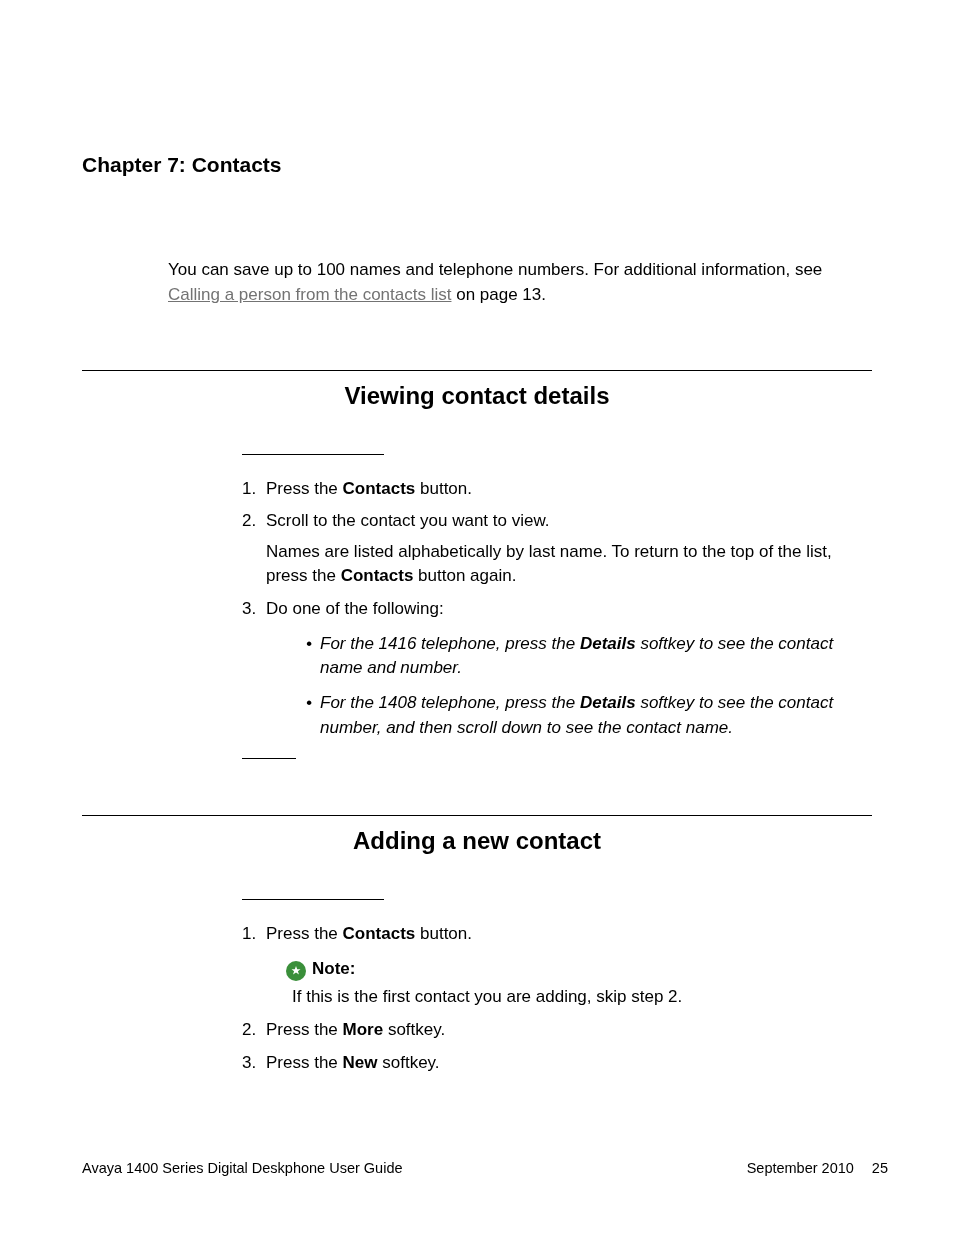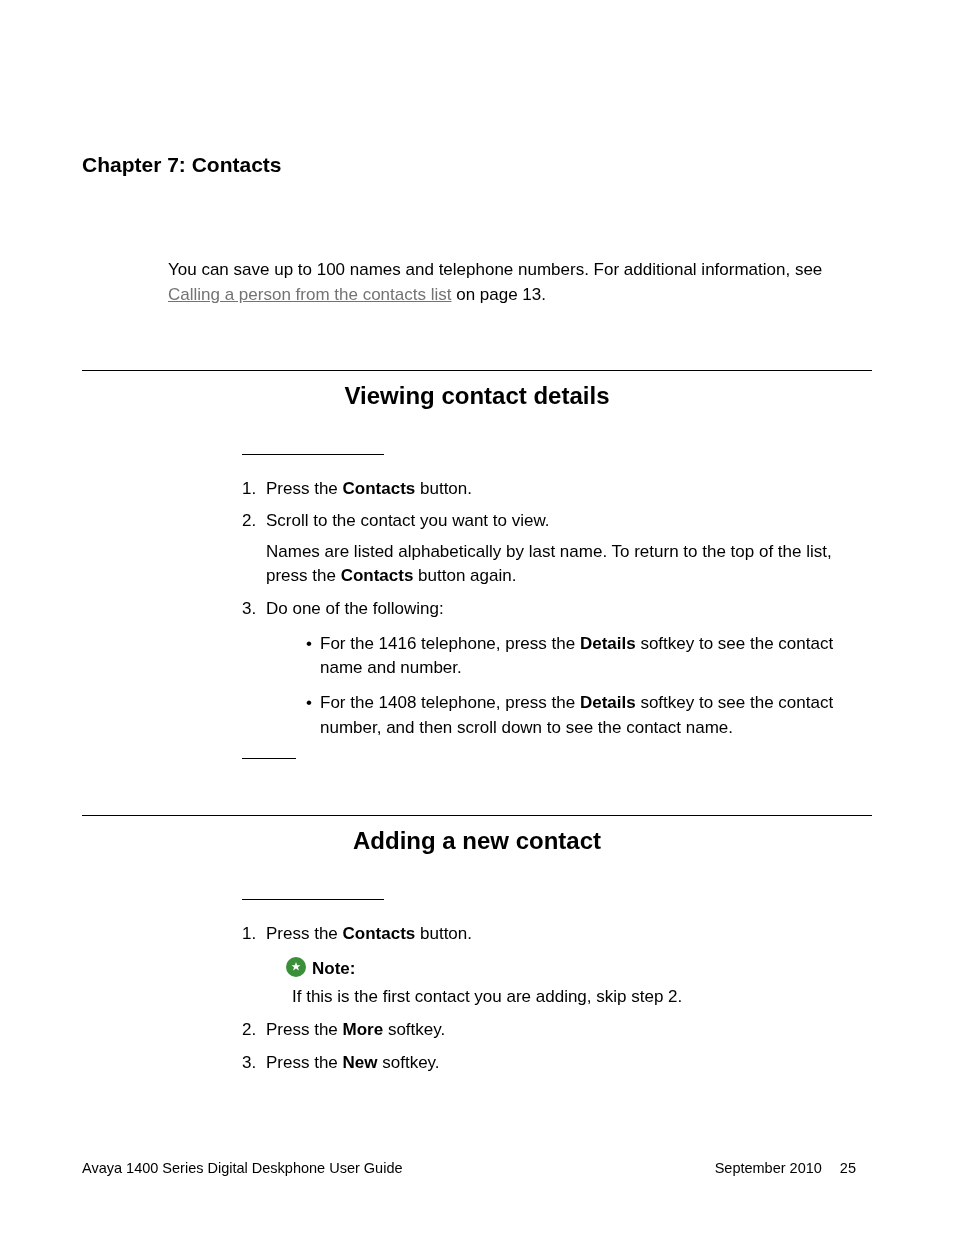--- a/index.html
+++ b/index.html
@@ -67,59 +67,60 @@
       left: 0;
     }
     .step-body { }
     .step-detail {
       margin-top: 6px;
     }
     ul.bullets {
       list-style: none;
       padding-left: 40px;
       margin-top: 10px;
+      font-style: italic;
     }
     ul.bullets > li {
       position: relative;
       padding-left: 14px;
       margin-bottom: 10px;
     }
     ul.bullets > li::before {
       content: "•";
       position: absolute;
       left: 0;
     }
     .note-block {
       margin-top: 10px;
       margin-bottom: 8px;
       padding-left: 20px;
     }
     .note-head {
       display: flex;
-      align-items: flex-start;
+      align-items: flex-end;
       gap: 6px;
       font-weight: bold;
       margin-bottom: 4px;
     }
     .note-icon {
       width: 20px;
       height: 20px;
       border-radius: 50%;
       background: #3a8f3a;
       display: inline-flex;
       align-items: center;
       justify-content: center;
     }
     .note-icon svg { display: block; }
     .note-text { padding-left: 6px; }
     .bold { font-weight: bold; }
     .footer {
       position: absolute;
       left: 82px;
-      right: 98px;
+      right: 66px;
       bottom: 56px;
       display: flex;
       justify-content: space-between;
       font-size: 14.5px;
     }
     .footer .right { display: flex; gap: 18px; }
   </style>
 </head>
 <body>
 

